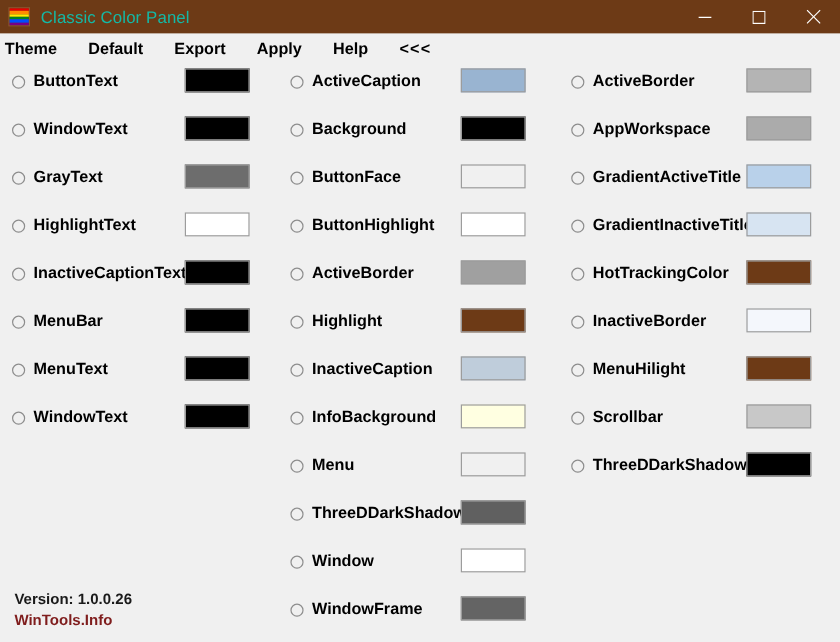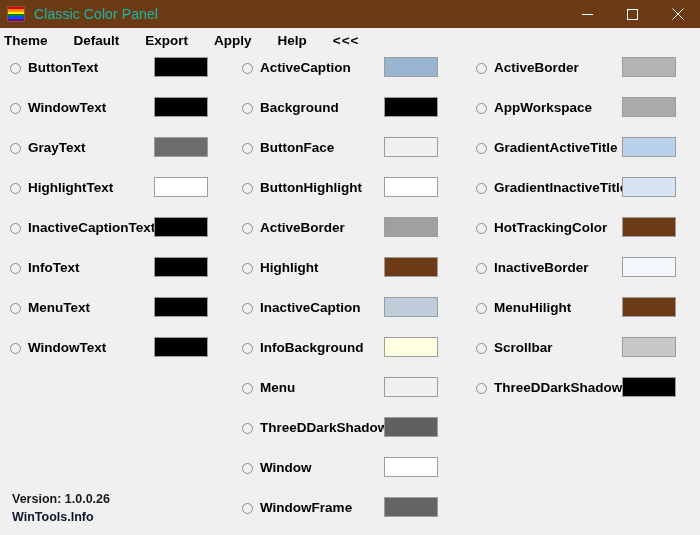--- a/index.html
+++ b/index.html
@@ -149,21 +149,21 @@
   }
   #version-text {
     font-size: 12.5px;
     font-weight: bold;
     color: #1a1a1a;
     line-height: 18px;
   }
   #site-link {
     font-size: 12.5px;
     font-weight: bold;
-    color: #0f172a;
+    color: #7f1d1d;
     line-height: 18px;
     cursor: pointer;
   }
 </style>
 </head>
 <body>
 
 <div id="app-window">
 
   <div id="titlebar">
@@ -226,21 +226,21 @@
           <span class="row-label">HighlightText</span>
           <span class="swatch" style="background: rgb(255, 255, 255);"></span>
         </div>
         <div class="color-row">
           <span class="radio"></span>
           <span class="row-label">InactiveCaptionText</span>
           <span class="swatch" style="background: rgb(0, 0, 0);"></span>
         </div>
         <div class="color-row">
           <span class="radio"></span>
-          <span class="row-label">InfoText</span>
+          <span class="row-label">MenuBar</span>
           <span class="swatch" style="background: rgb(0, 0, 0);"></span>
         </div>
         <div class="color-row">
           <span class="radio"></span>
           <span class="row-label">MenuText</span>
           <span class="swatch" style="background: rgb(0, 0, 0);"></span>
         </div>
         <div class="color-row">
           <span class="radio"></span>
           <span class="row-label">WindowText</span>

